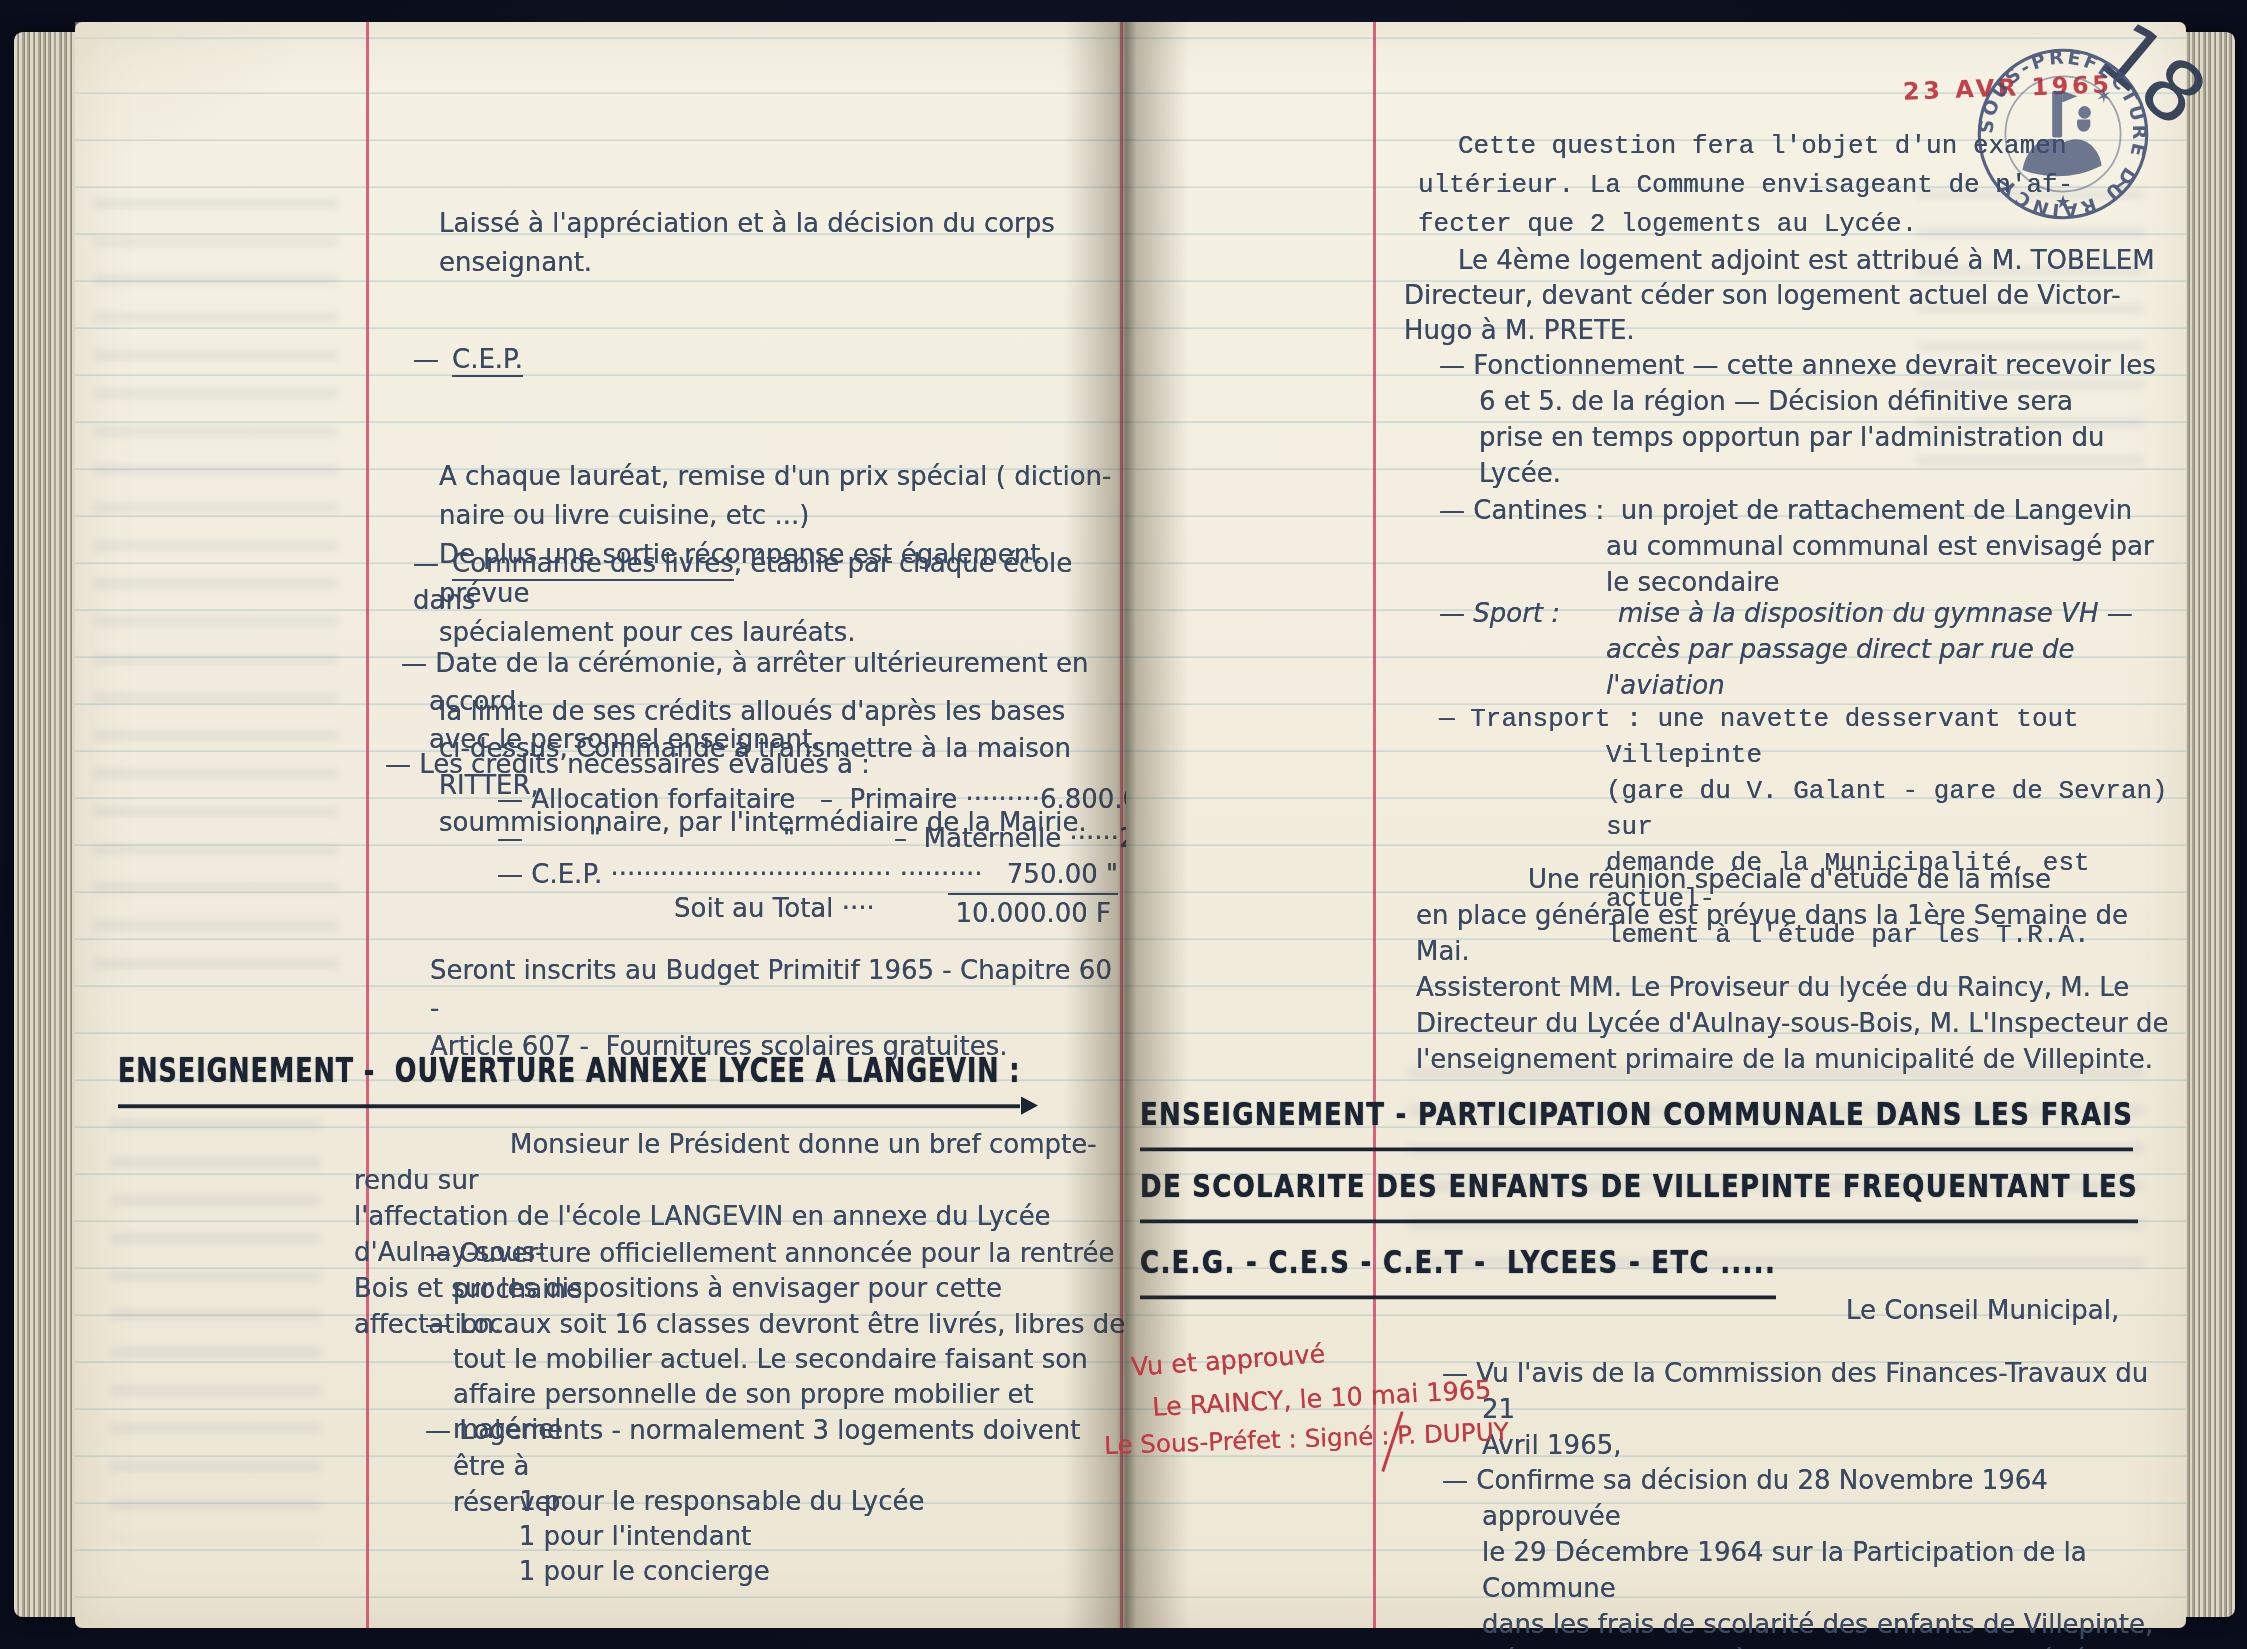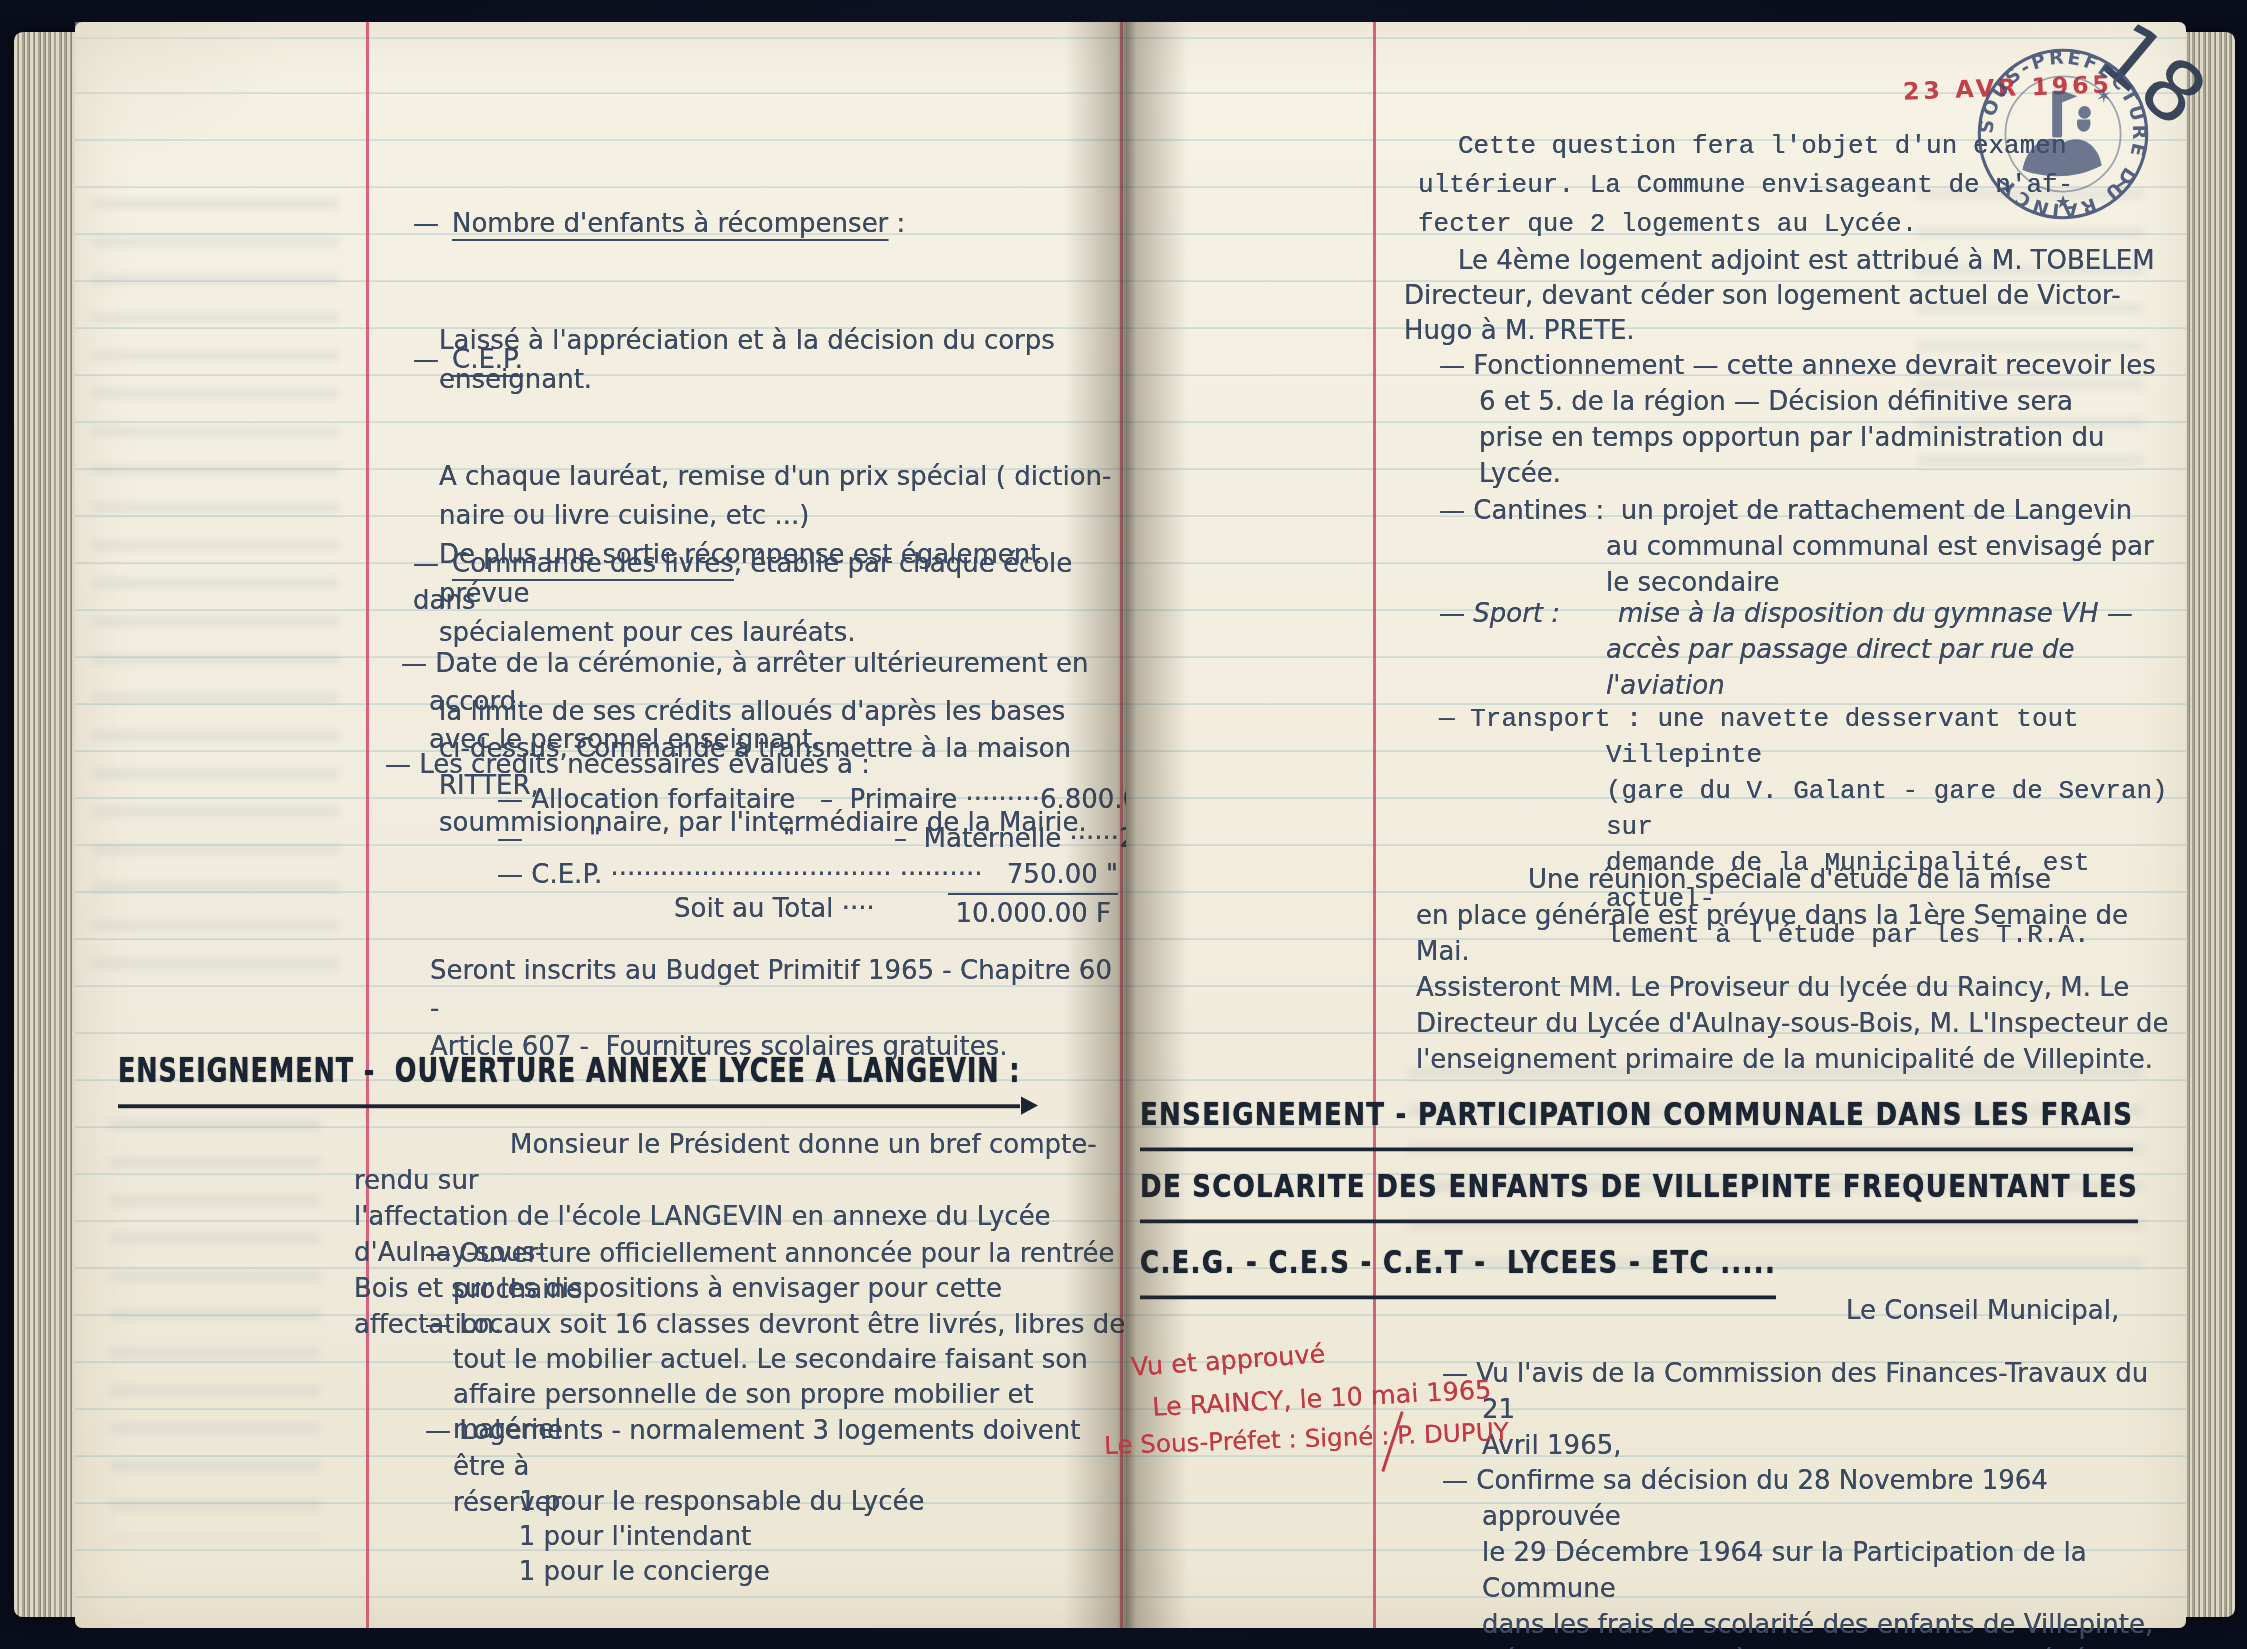--- a/index.html
+++ b/index.html
@@ -66,21 +66,20 @@
 
   <div class="page left-page">
     <div class="rules"></div>
     <div class="corner-curl"></div>
     <div class="margin" style="left:291px;"></div>
     <div class="margin" style="left:1045px;opacity:.8;"></div>
     <div class="smudge" style="left:17.6px;top:176px;width:246px;height:790px;"></div>
     <div class="smudge" style="left:35px;top:1097px;width:211px;height:421px;"></div>
 
     <div class="ink" style="left:338px;top:104px;line-height:39px;">
-      <div><span class="marker">—</span><span class="u">Nombre d'enfants à récompenser</span><span> :</span></div>
       <div class="sec-body">Laissé à l'appréciation et à la décision du corps
 enseignant.</div>
     </div>
 
     <div class="ink" style="left:338px;top:240px;line-height:39px;">
       <div><span class="marker">—</span><span class="u">C.E.P.</span></div>
       <div class="sec-body">A chaque lauréat, remise d'un prix spécial ( diction-
 naire ou livre cuisine, etc ...)
 De plus une sortie récompense est également prévue
 spécialement pour ces lauréats.</div>

